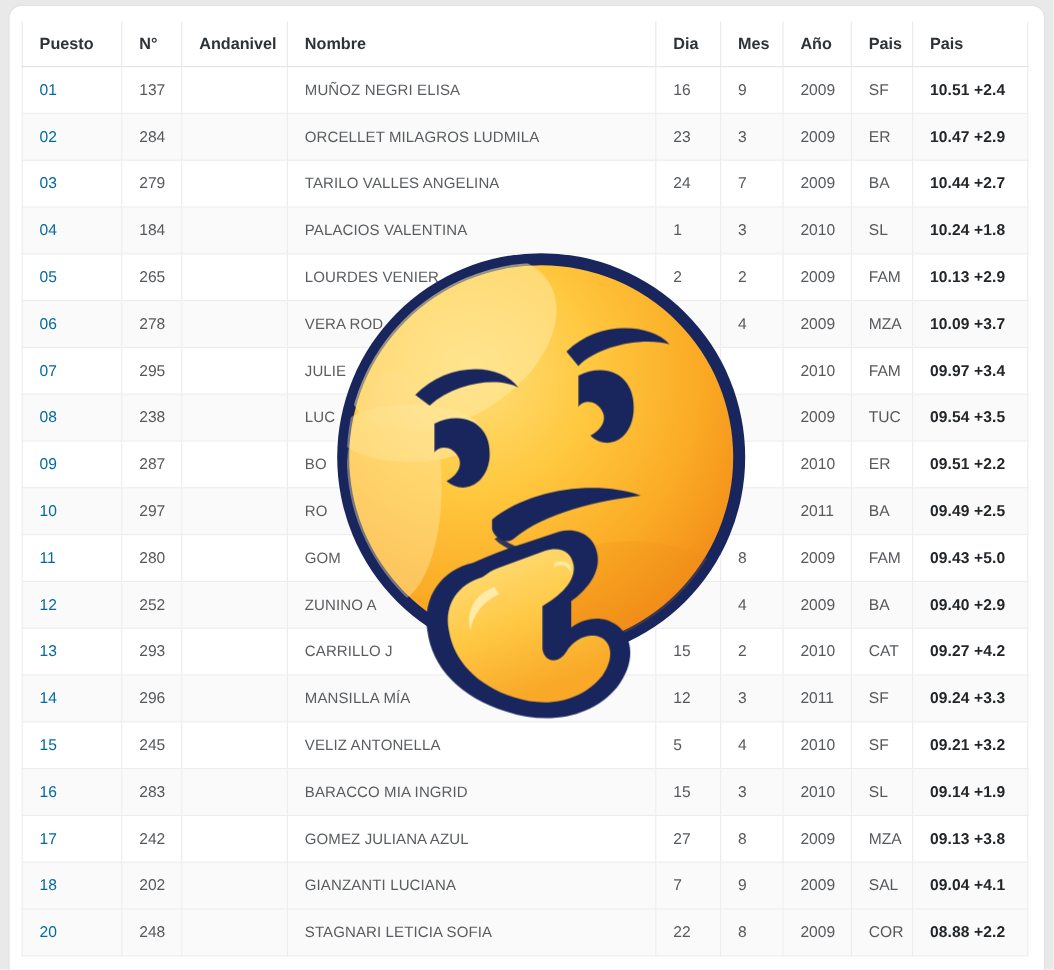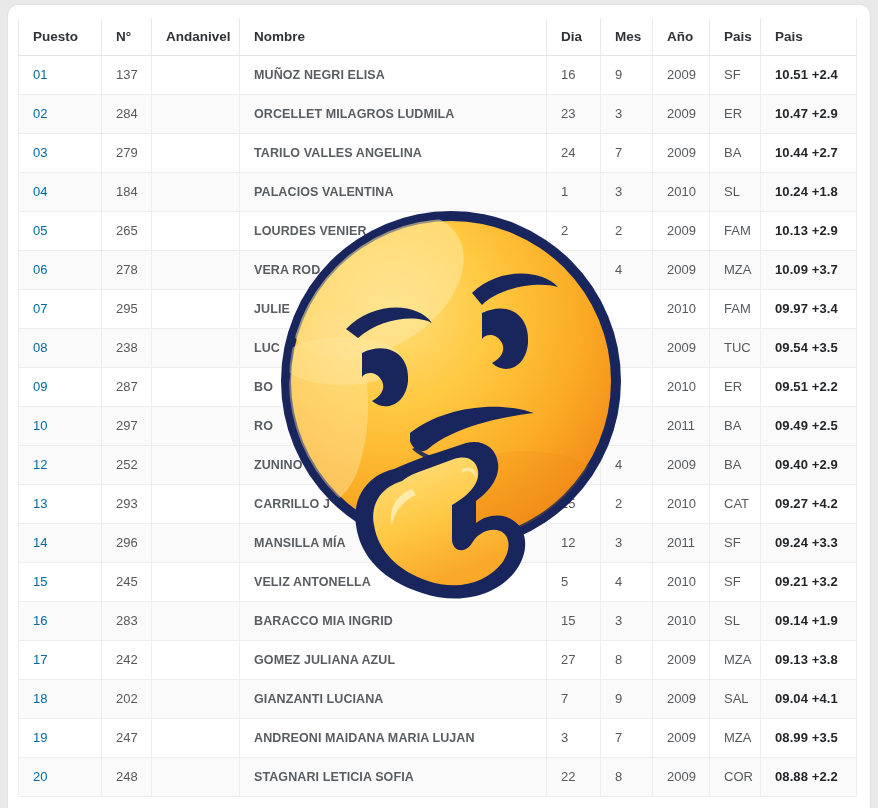--- a/index.html
+++ b/index.html
@@ -69,21 +69,21 @@
   table.results td:last-child{border-right:none;margin-left:34px;}
 
   table.results tbody tr.odd td{background:#ffffff;}
   table.results tbody tr.even td{background:#fafafa;}
 
   table.results td.marca{
     font-weight:bold;
     color:#232629;
     letter-spacing:.1px;
   }
-  table.results td.nombre{font-size:12.5px;color:#5a5d60;letter-spacing:.1px;font-weight:bold;}
+  table.results td.nombre{font-size:12.5px;color:#5a5d60;letter-spacing:.1px;}
   table.results td.puesto{color:#0369a1;}
 
   
   table.results tbody tr td:first-child,
   table.results thead tr th:first-child{
     border-left:1px solid #ededed;
   }
   table.results thead tr th:first-child{border-left:1px solid #e9e9e9;}
   table.results tbody tr td:last-child,
   table.results thead tr th:last-child{
@@ -235,20 +235,31 @@
               <td class="puesto">10</td>
               <td>297</td>
               <td></td>
               <td class="nombre">RO</td>
               <td></td>
               <td></td>
               <td>2011</td>
               <td>BA</td>
               <td class="marca">09.49 +2.5</td>
             </tr>
+            <tr class="odd">
+              <td class="puesto">11</td>
+              <td>280</td>
+              <td></td>
+              <td class="nombre">GOM</td>
+              <td></td>
+              <td>8</td>
+              <td>2009</td>
+              <td>FAM</td>
+              <td class="marca">09.43 +5.0</td>
+            </tr>
             <tr class="even">
               <td class="puesto">12</td>
               <td>252</td>
               <td></td>
               <td class="nombre">ZUNINO A</td>
               <td></td>
               <td>4</td>
               <td>2009</td>
               <td>BA</td>
               <td class="marca">09.40 +2.9</td>
@@ -311,31 +322,20 @@
             <tr class="even">
               <td class="puesto">18</td>
               <td>202</td>
               <td></td>
               <td class="nombre">GIANZANTI LUCIANA</td>
               <td>7</td>
               <td>9</td>
               <td>2009</td>
               <td>SAL</td>
               <td class="marca">09.04 +4.1</td>
-            </tr>
-            <tr class="odd">
-              <td class="puesto">19</td>
-              <td>247</td>
-              <td></td>
-              <td class="nombre">ANDREONI MAIDANA MARIA LUJAN</td>
-              <td>3</td>
-              <td>7</td>
-              <td>2009</td>
-              <td>MZA</td>
-              <td class="marca">08.99 +3.5</td>
             </tr>
             <tr class="even">
               <td class="puesto">20</td>
               <td>248</td>
               <td></td>
               <td class="nombre">STAGNARI LETICIA SOFIA</td>
               <td>22</td>
               <td>8</td>
               <td>2009</td>
               <td>COR</td>

